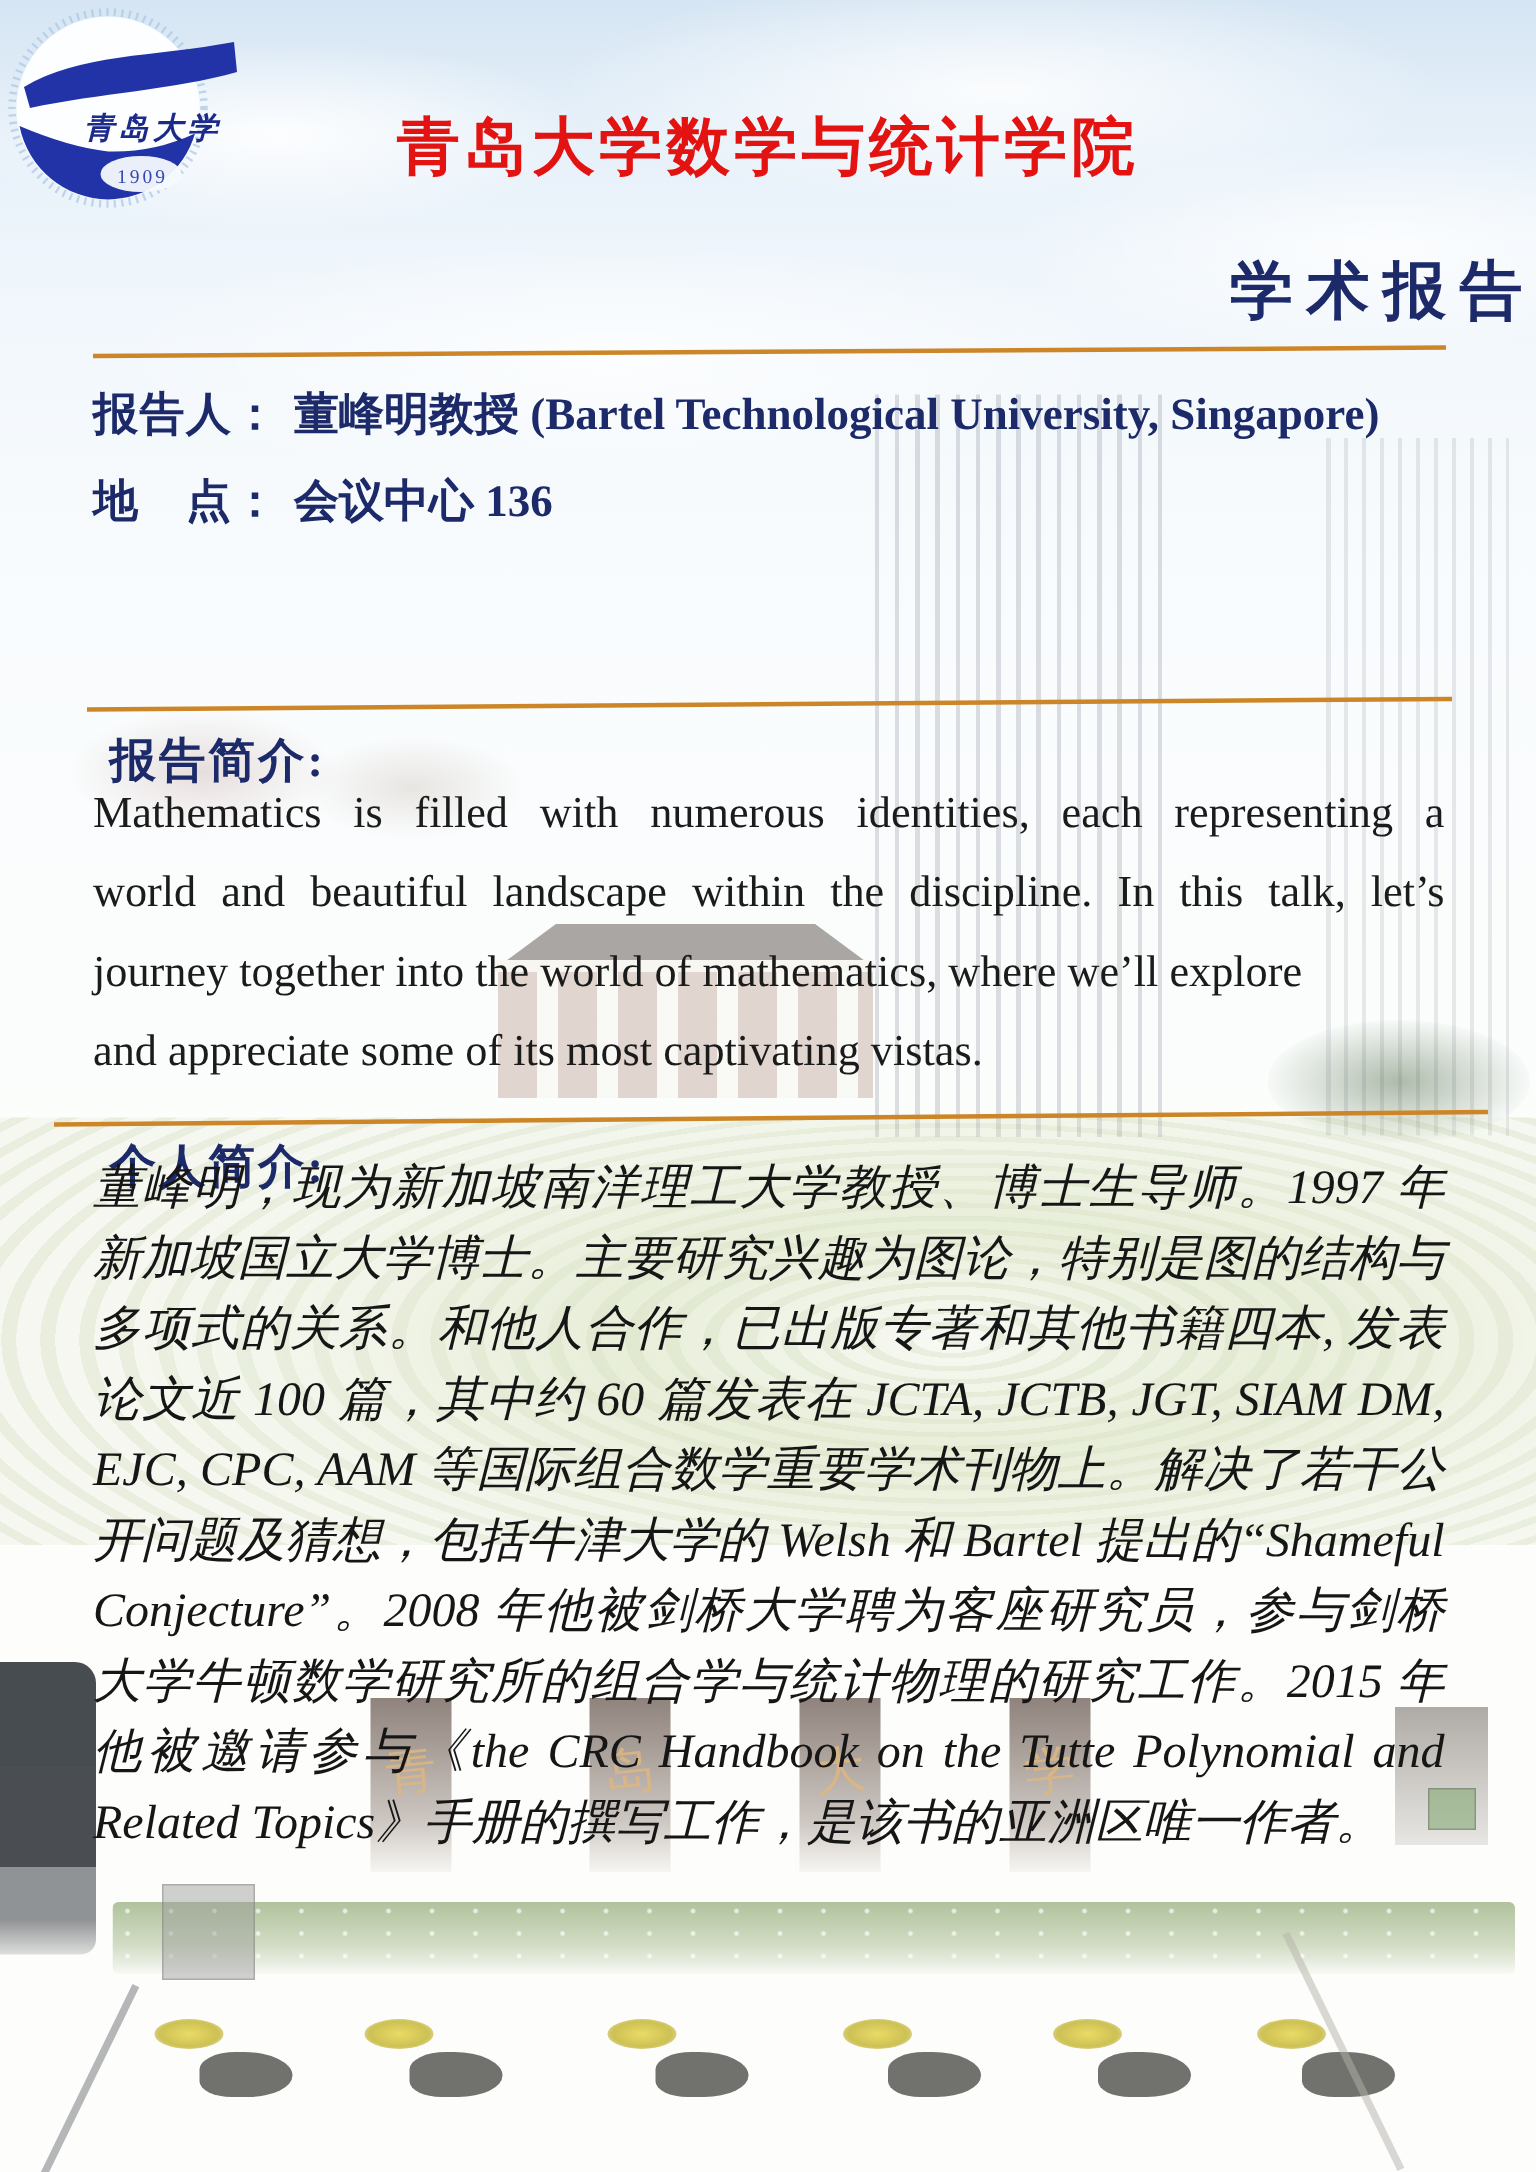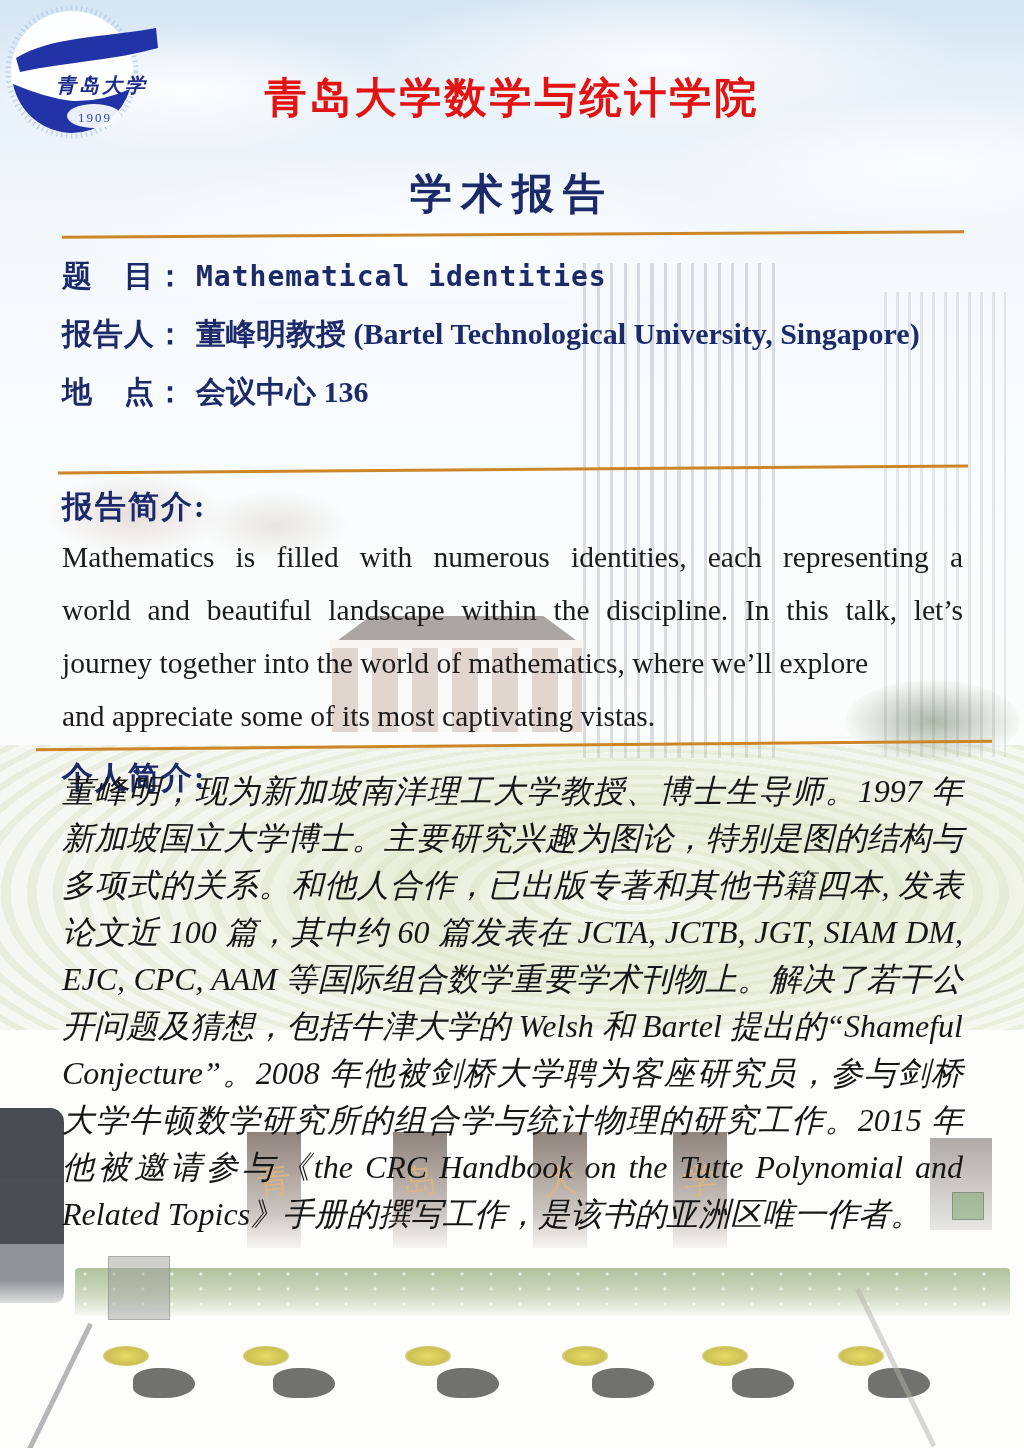--- a/index.html
+++ b/index.html
@@ -76,40 +76,40 @@
     background:linear-gradient(to bottom, rgba(80,70,62,.45), rgba(110,100,90,.15)); }
   .booth-sign{ left:952px; top:1192px; width:30px; height:26px;
     background:rgba(125,165,110,.55); border:1px solid rgba(90,90,90,.4); }
   .road-edge{ left:855px; top:1290px; width:5px; height:175px; background:rgba(180,178,170,.5);
     transform:rotate(-26deg); transform-origin:top left; }
 
   .logo{ position:absolute; left:4px; top:2px; }
 
   .title-red{ position:absolute; left:0; right:0; top:70px; text-align:center;
     font-size:42px; font-weight:bold; color:#e21310; letter-spacing:3px; }
-  .title-sub{ position:absolute; left:0; right:0; top:166px; text-align:center;
+  .title-sub{ position:absolute; left:0; right:0; top:166px; text-align:right;
     font-size:42px; font-weight:bold; color:#1c2a6a; letter-spacing:9px; }
 
   .divider{ position:absolute; height:0; border-top:3px solid #cc8628; }
   .d1{ left:62px; right:60px; top:233px; transform:rotate(-0.35deg); }
   .d2{ left:58px; right:56px; top:468px; transform:rotate(-0.45deg); }
   .d3{ left:36px; right:32px; top:744px; transform:rotate(-0.5deg); }
 
   .details{ position:absolute; left:62px; top:247px; width:910px; color:#1c2a6a; }
   .details .row{ height:58px; display:flex; align-items:center; font-weight:bold; font-size:30px; }
   .details .lbl{ flex:0 0 auto; margin-right:10px; letter-spacing:1px; }
   .details .val-mono{ font-family:"DejaVu Sans Mono", monospace; font-weight:600; font-size:28px; letter-spacing:1px; }
   .details .val-serif{ font-family:"Liberation Serif", serif; font-size:30px; }
 
-  .sec-heading{ position:absolute; left:62px; font-size:31px; font-weight:bold;
+  .sec-heading{ position:absolute; left:73px; font-size:31px; font-weight:bold;
     color:#1c2a6a; letter-spacing:2px;text-align:center; }
   .h-abstract{ top:486px; }
   .h-bio{ top:757px; }
 
-  .abstract{ position:absolute; left:62px; top:531px; width:901px; color:#1b1b1b; }
+  .abstract{ position:absolute; left:62px; top:516px; width:901px; color:#1b1b1b; }
   .abstract .line{ height:53px; line-height:53px; font-size:29.5px; white-space:nowrap; }
   .abstract .line.just{ white-space:normal; text-align:justify; text-align-last:justify; }
 
   .bio-text{ position:absolute; left:62px; top:768px; width:901px;
     font-size:32px; line-height:47px; text-align:justify; color:#161616;font-style:italic; }
 </style>
 </head>
 <body>
 
 <div class="page">
@@ -172,24 +172,20 @@
     <text x="74" y="120" font-size="13" fill="#3347b0" letter-spacing="2" font-family="Liberation Serif, serif">1909</text>
   </svg>
 
   <div class="title-red">青岛大学数学与统计学院</div>
   <div class="title-sub">学术报告</div>
 
   <div class="divider d1"></div>
 
   <div class="details">
     <div class="row">
-      <span class="lbl">题　目：</span>
-      <span class="val-mono">Mathematical identities</span>
-    </div>
-    <div class="row">
       <span class="lbl">报告人：</span>
       <span class="val-serif">董峰明教授 (Bartel Technological University, Singapore)</span>
     </div>
     <div class="row">
       <span class="lbl">地　点：</span>
       <span class="val-serif">会议中心 136</span>
     </div>
   </div>
 
   <div class="divider d2"></div>

